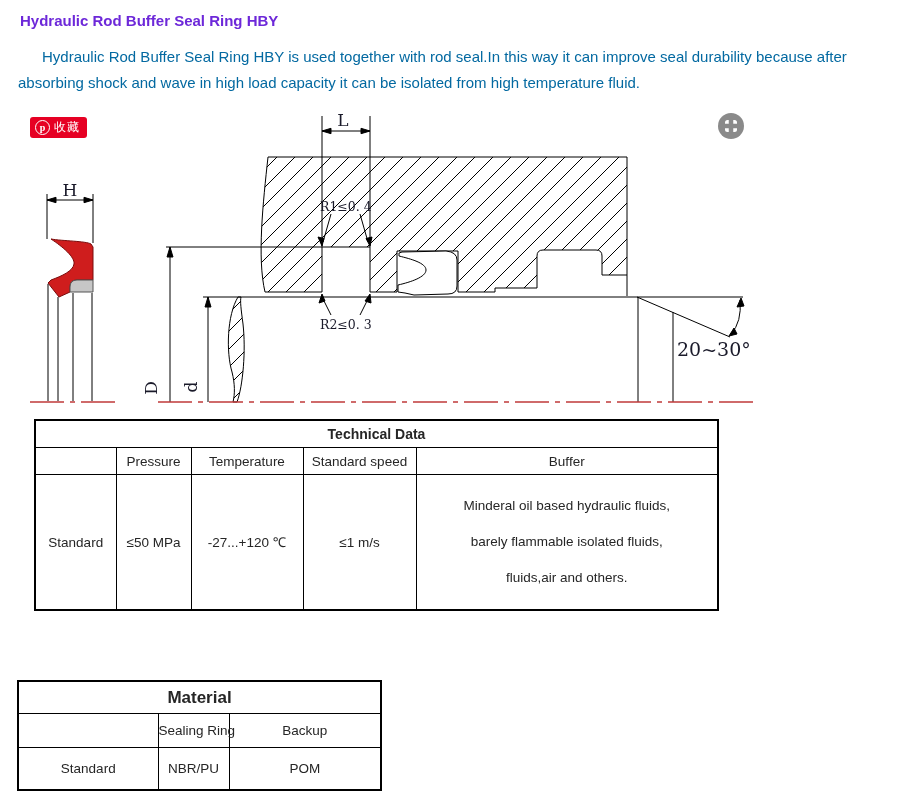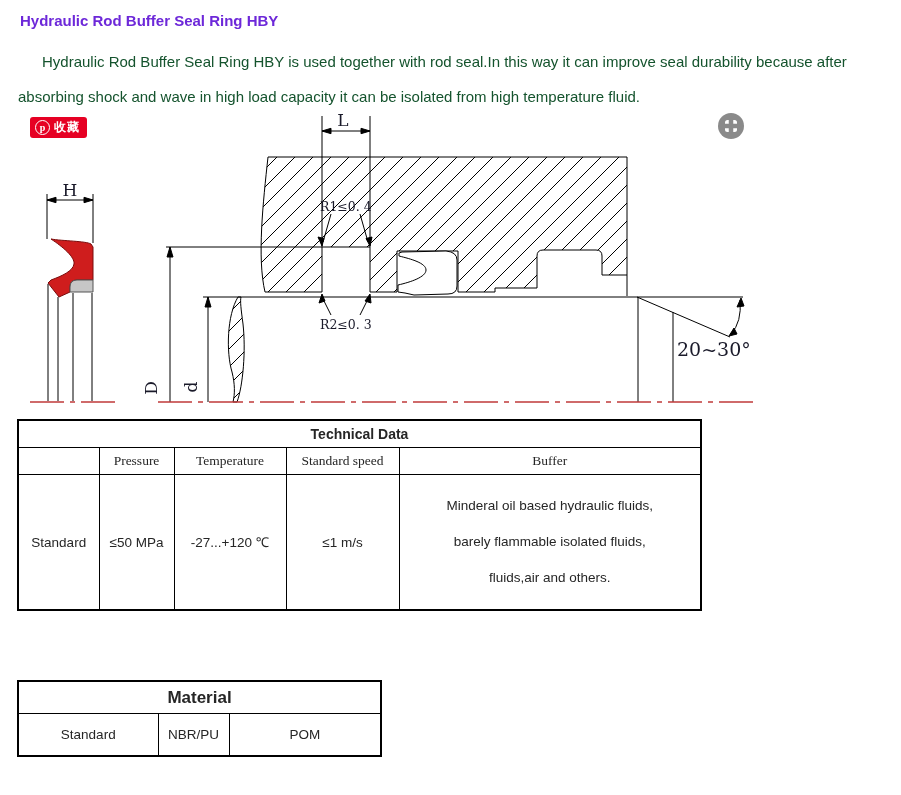--- a/index.html
+++ b/index.html
@@ -1,39 +1,39 @@
 <!DOCTYPE html>
 <html><head>
 <meta charset="utf-8">
 <style>
   html,body{margin:0;padding:0;background:#fff;}
   .page{position:relative;width:901px;height:795px;background:#fff;overflow:hidden;
         font-family:"Liberation Sans",sans-serif;color:#222;}
   .page-title{position:absolute;left:20px;top:12px;font-size:15px;font-weight:bold;color:#6d28d9;}
-  .page-desc{position:absolute;left:18px;top:44px;width:864px;font-size:15px;line-height:35px;
-             color:#14532d;text-indent:24px;}
+  .page-desc{position:absolute;left:18px;top:44px;width:864px;font-size:15px;line-height:26px;
+             color:#0369a1;text-indent:24px;}
   
   .save-badge{position:absolute;left:30px;top:117px;height:21px;background:#e60023;border-radius:3px;
               display:flex;align-items:center;gap:4px;padding:0 7px 0 5px;cursor:pointer;}
   .p-circle{width:13px;height:13px;border:1.5px solid #fff;border-radius:50%;display:flex;
             align-items:center;justify-content:center;}
   .p-letter{color:#fff;font-family:"Liberation Serif",serif;font-weight:bold;font-size:10px;line-height:1;}
-  .save-label{color:#fff;font-size:12px;font-weight:bold;letter-spacing:1px;}
+  .save-label{color:#fff;font-size:12px;font-weight:normal;letter-spacing:1px;}
   
   .fullscreen-btn{position:absolute;left:717px;top:112px;width:28px;height:28px;cursor:pointer;}
   
   .diagram{position:absolute;left:0;top:110px;}
   .cad{font-family:"DejaVu Serif","Liberation Serif",serif;fill:#1a1a2a;}
   
   table{border-collapse:collapse;table-layout:fixed;font-size:13.5px;color:#262626;}
   td{border:1px solid #000;text-align:center;vertical-align:middle;padding:0;white-space:nowrap;}
-  .tech-table{position:absolute;left:17px;top:419px;width:683px;border:2px solid #000;}
+  .tech-table{position:absolute;left:34px;top:419px;width:683px;border:2px solid #000;}
   .mat-table{position:absolute;left:17px;top:680px;width:363px;border:2px solid #000;}
   .t-title{font-weight:bold;font-size:14px;height:26px;}
-  .tech-head td{height:26px;font-family:Liberation Serif, serif;}
+  .tech-head td{height:26px;}
   .tech-data td{height:134px;}
   .mat-title{font-weight:bold;font-size:17px;height:31px;}
   .mat-head td{height:33px;}
   .mat-data td{height:41px;}
   .medium-cell{white-space:normal;}
   .medium-lines{display:flex;flex-direction:column;gap:16px;line-height:20px;}
 </style>
 </head>
 <body>
 
@@ -192,20 +192,25 @@
   <table class="mat-table">
     <colgroup>
         <col style="width:140px">
         <col style="width:71px">
         <col style="width:152px">
       </colgroup>
     <tbody>
         <tr>
           <td colspan="3" class="mat-title">Material</td>
         </tr>
+    <tr class="mat-head">
+      <td></td>
+      <td>Sealing Ring</td>
+      <td>Backup</td>
+    </tr>
     <tr class="mat-data">
       <td>Standard</td>
       <td>NBR/PU</td>
       <td>POM</td>
     </tr>
   </tbody>
     </table>
 
 </div>
 

